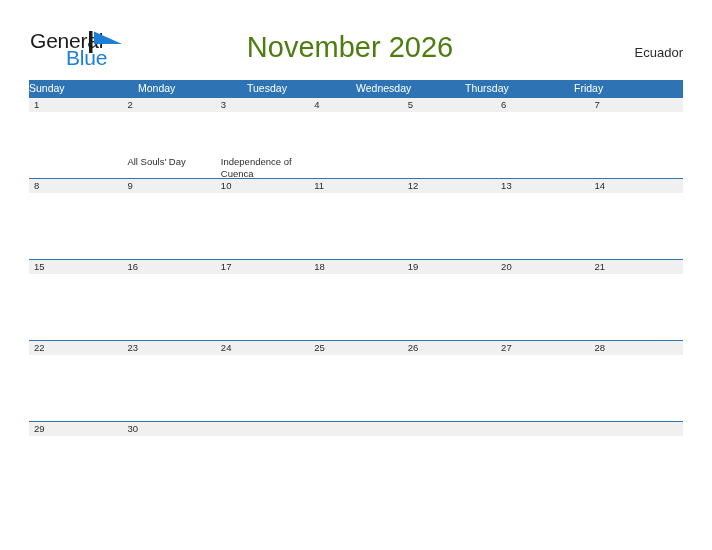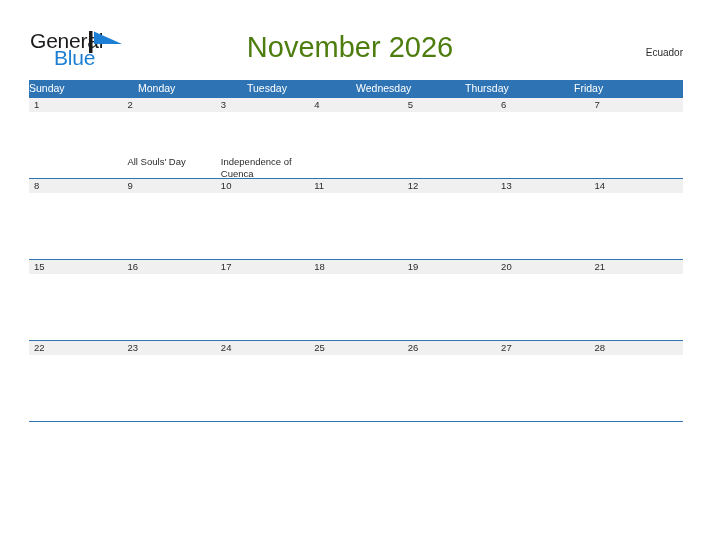--- a/index.html
+++ b/index.html
@@ -43,21 +43,21 @@
     left: 0;
     top: 0;
     font-size: 21px;
     line-height: 22px;
     color: #1b1b1b;
     letter-spacing: -0.2px;
     white-space: nowrap;
   }
   .logo-blue {
     position: absolute;
-    left: 24px;
+    left: 36px;
     top: 17px;
     font-size: 21px;
     line-height: 22px;
     color: #1c7fd4;
     letter-spacing: -0.2px;
     white-space: nowrap;
   }
   .logo-flag {
     position: absolute;
     left: 59px;
@@ -76,21 +76,21 @@
     line-height: 34px;
     color: #4d7c0f;
     font-weight: normal;
     letter-spacing: 0px;
   }
 
   .locale {
     position: absolute;
     right: 29px;
     top: 44px;
-    font-size: 10px;
+    font-size: 13px;
     line-height: 18px;
     color: #2b2b2b;
     white-space: nowrap;
   }
 
   
   .calendar {
     position: absolute;
     left: 29px;
     top: 80px;
@@ -325,20 +325,29 @@
         <div class="event-cell">
             <div class="event-text"></div>
           </div>
         <div class="event-cell">
             <div class="event-text"></div>
           </div>
       </div>
     </div>
 
     <div class="week-row">
+      <div class="daynum-strip">
+        <div class="daynum-cell">29</div>
+        <div class="daynum-cell">30</div>
+        <div class="daynum-cell"></div>
+        <div class="daynum-cell"></div>
+        <div class="daynum-cell"></div>
+        <div class="daynum-cell"></div>
+        <div class="daynum-cell"></div>
+      </div>
       <div class="body-strip">
         <div class="event-cell">
             <div class="event-text"></div>
           </div>
         <div class="event-cell">
             <div class="event-text"></div>
           </div>
         <div class="event-cell">
             <div class="event-text"></div>
           </div>

